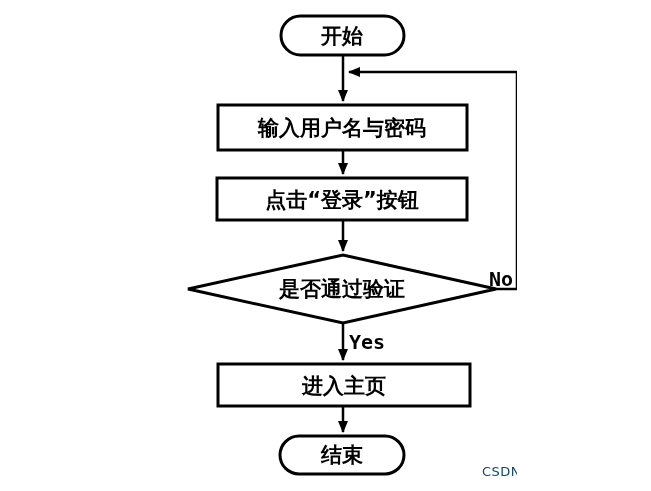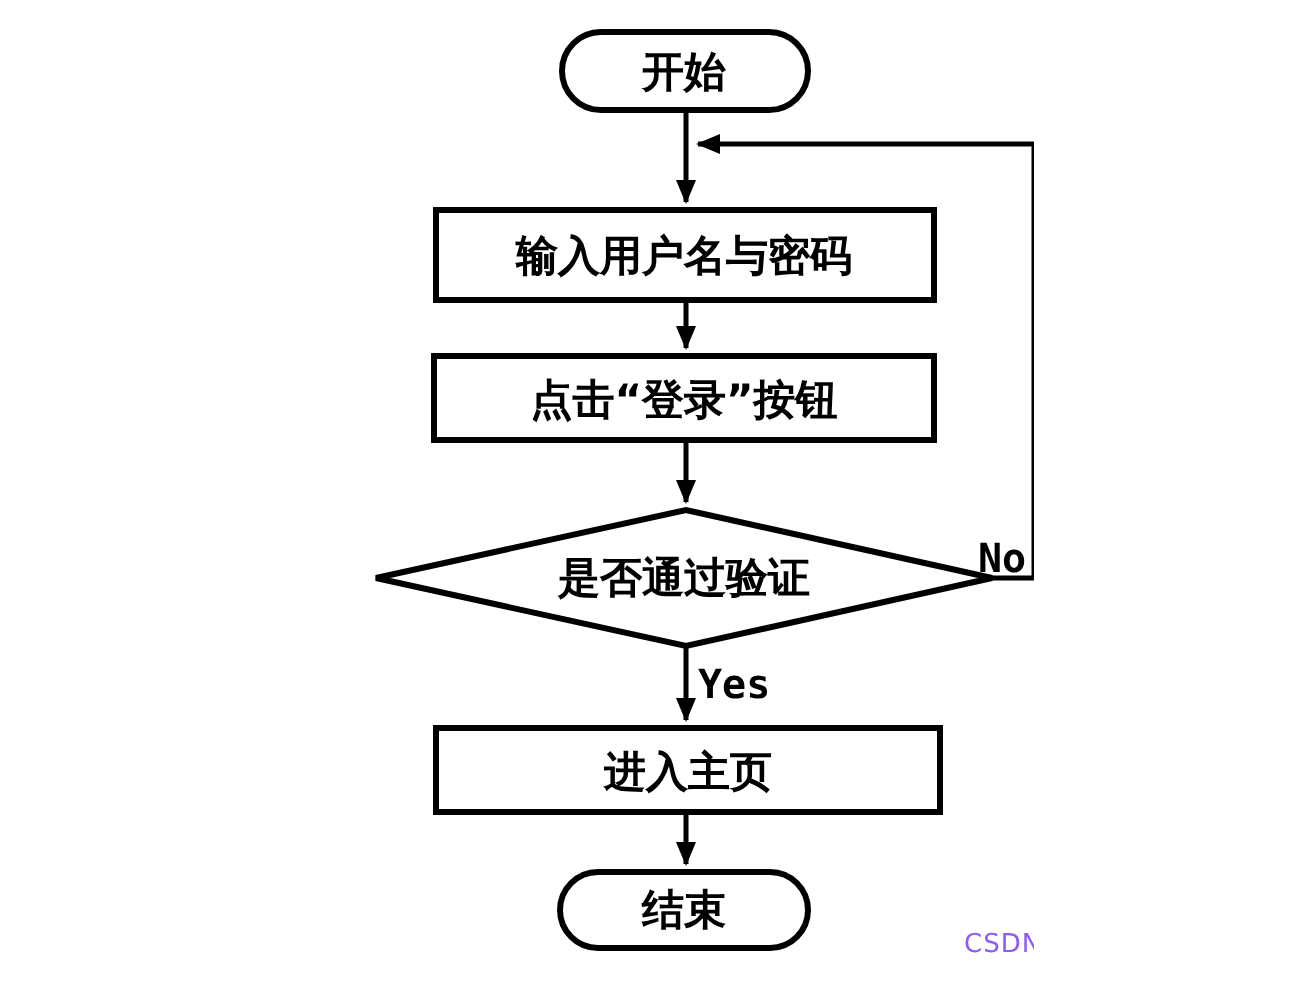--- a/index.html
+++ b/index.html
@@ -43,21 +43,21 @@
   .watermark {
     position: absolute;
     left: 482px;
     top: 463px;
     font-size: 13px;
     font-weight: normal;
     white-space: nowrap;
     letter-spacing: 0.5px;
     font-family: "DejaVu Sans", "Liberation Sans", sans-serif;
   }
-  .watermark .wm-prefix { color: #8b5cf6; }
+  .watermark .wm-prefix { color: #0c4a6e; }
   .watermark .wm-handle { color: #c9b8ba; }
   .wm-cursor {
     position: absolute;
     left: 521px;
     top: 472px;
     font-size: 11px;
     color: #9aa0a6;
     font-family: "DejaVu Sans", sans-serif;
   }
 </style>

